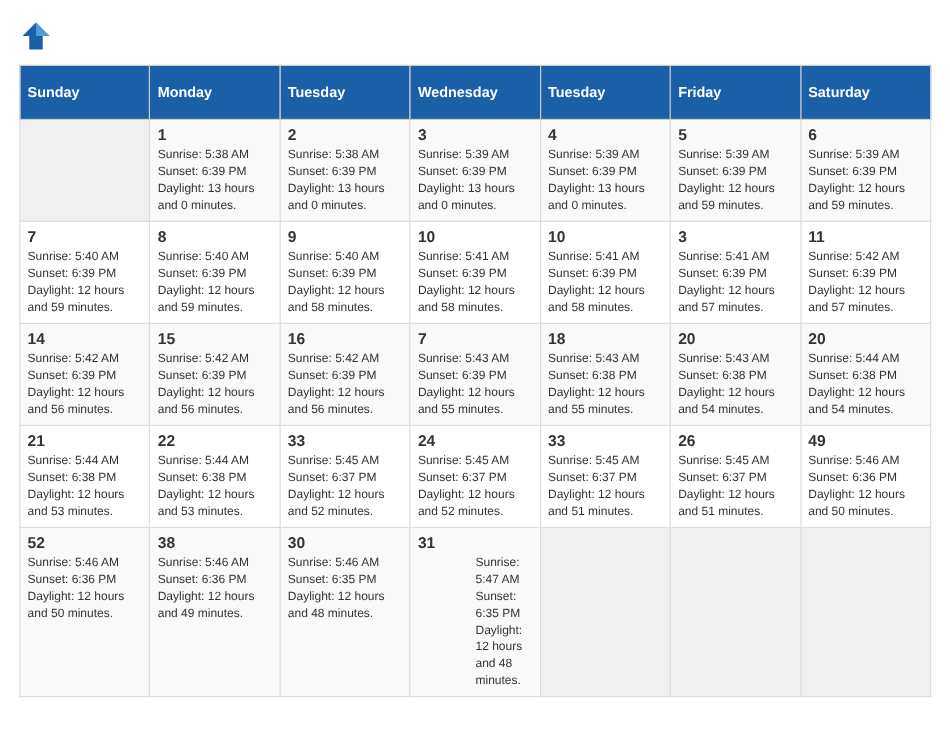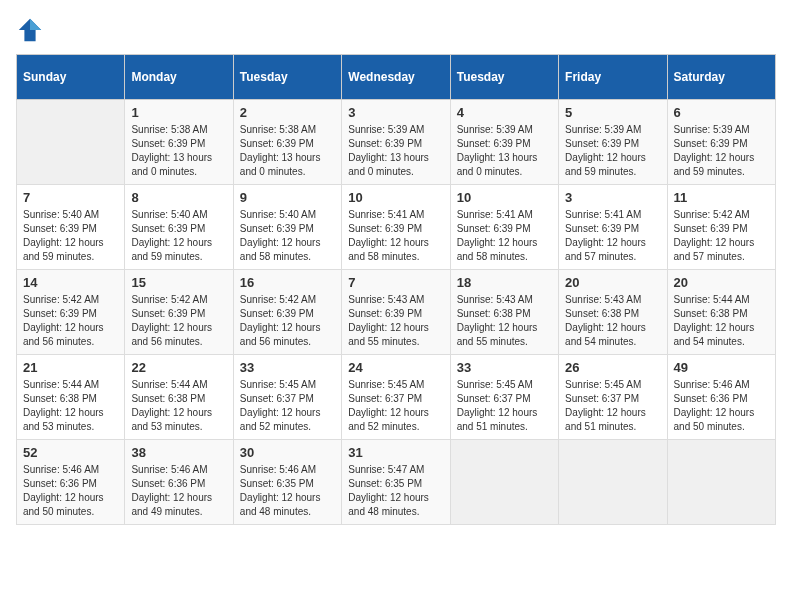--- a/index.html
+++ b/index.html
@@ -336,21 +336,21 @@
         </td>
         <td>
           <span class="day-number">30</span>
           <div class="day-info" style="white-space: pre-line;">Sunrise: 5:46 AM
 Sunset: 6:35 PM
 Daylight: 12 hours
 and 48 minutes.</div>
         </td>
         <td>
           <span class="day-number">31</span>
-          <div class="day-info" style="white-space: pre-line;">Sunrise: 5:47 AM
+          <div class="day-info" style="white-space: pre-line; margin-left: 48px;">Sunrise: 5:47 AM
 Sunset: 6:35 PM
 Daylight: 12 hours
 and 48 minutes.</div>
         </td>
         <td class="empty"></td>
         <td class="empty"></td>
         <td class="empty"></td>
       </tr>
     </tbody>
 </table>

